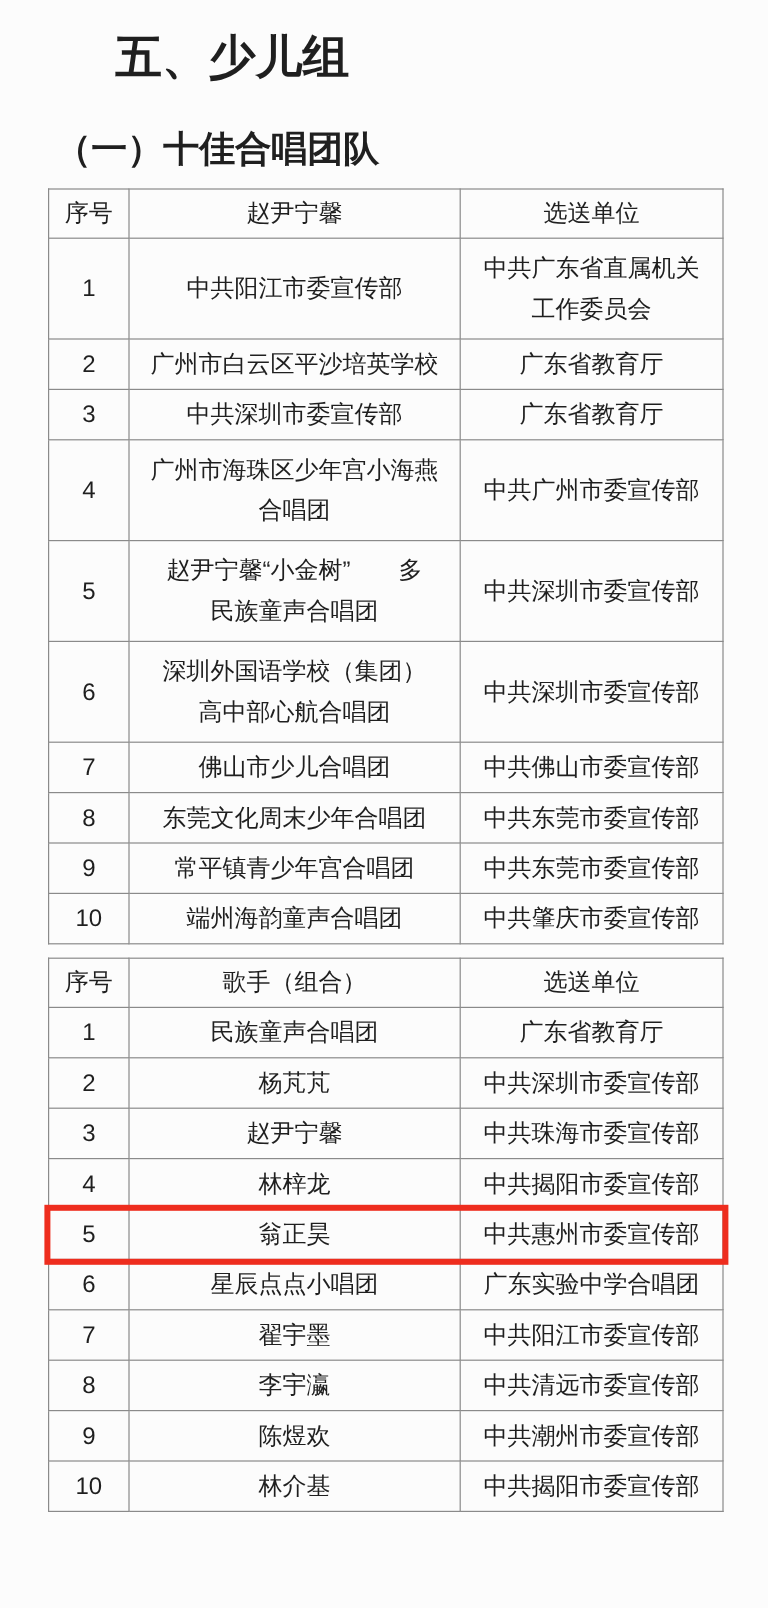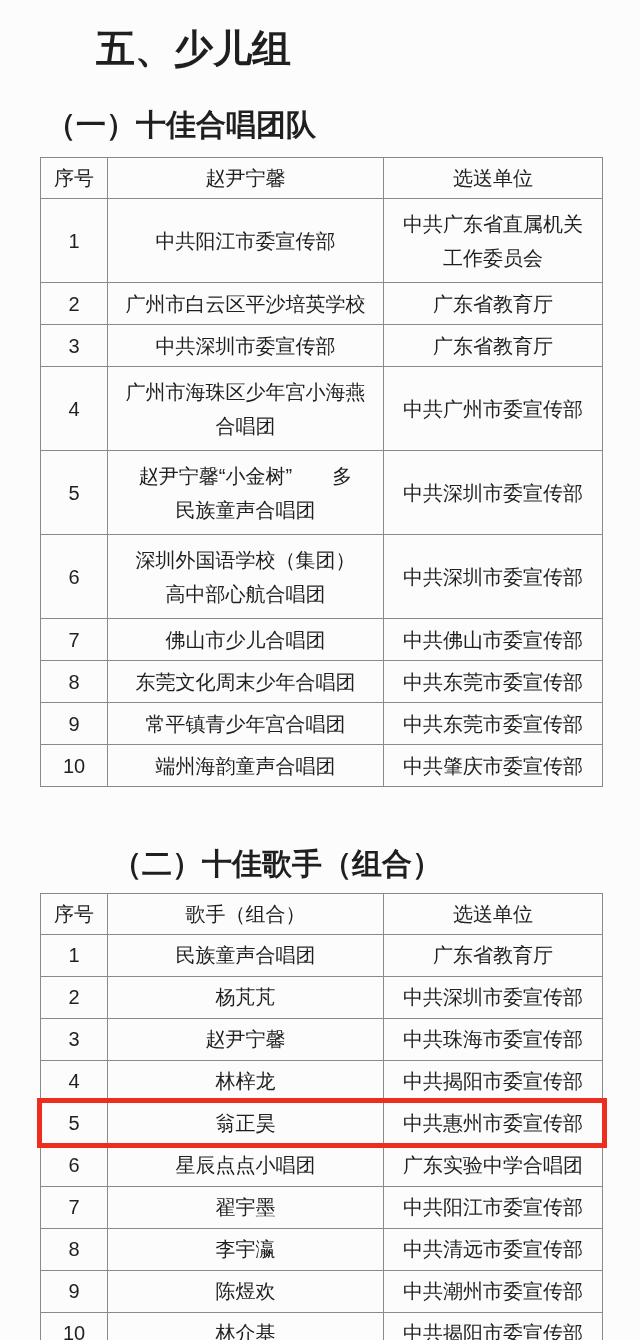--- a/index.html
+++ b/index.html
@@ -135,21 +135,20 @@
           <td>中共东莞市委宣传部</td>
         </tr>
         <tr>
           <td>10</td>
           <td>端州海韵童声合唱团</td>
           <td>中共肇庆市委宣传部</td>
         </tr>
       </tbody>
   </table>
 
-  <h2 class="sub-title second">（二）十佳歌手（组合）</h2>
 
   <table class="second">
     <colgroup>
         <col class="c0">
         <col class="c1">
         <col class="c2">
       </colgroup>
     <thead>
       <tr>
         <th>序号</th>

